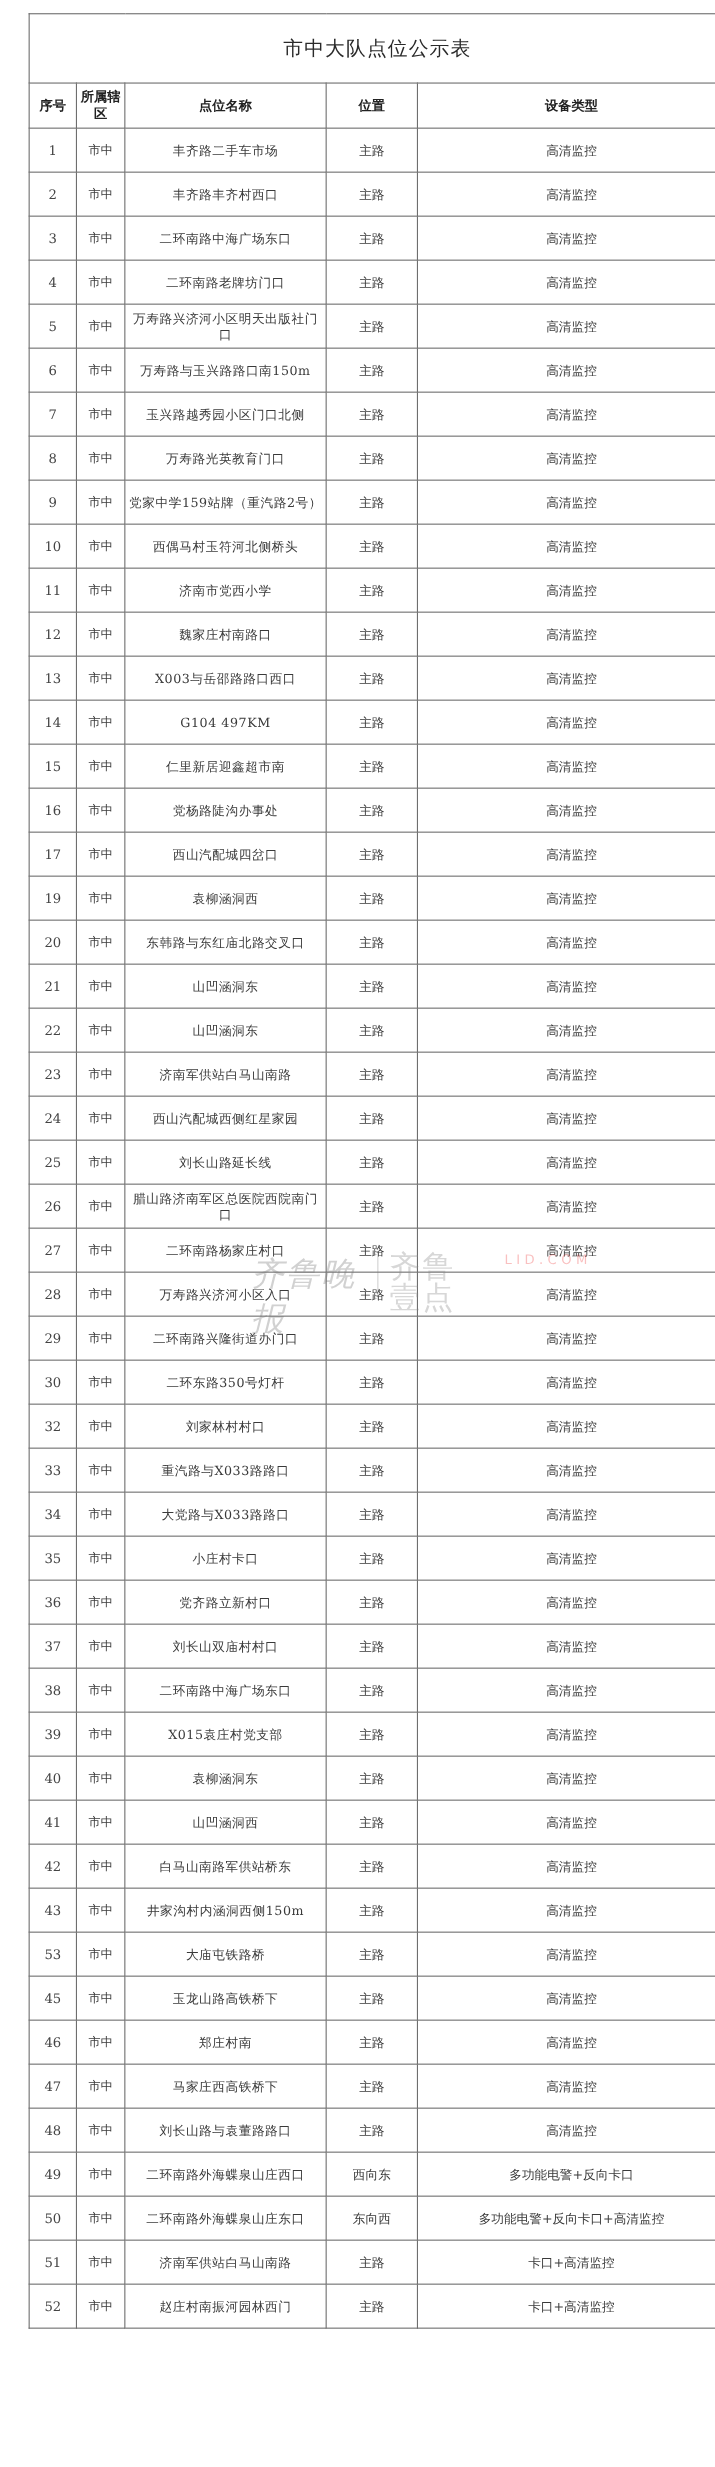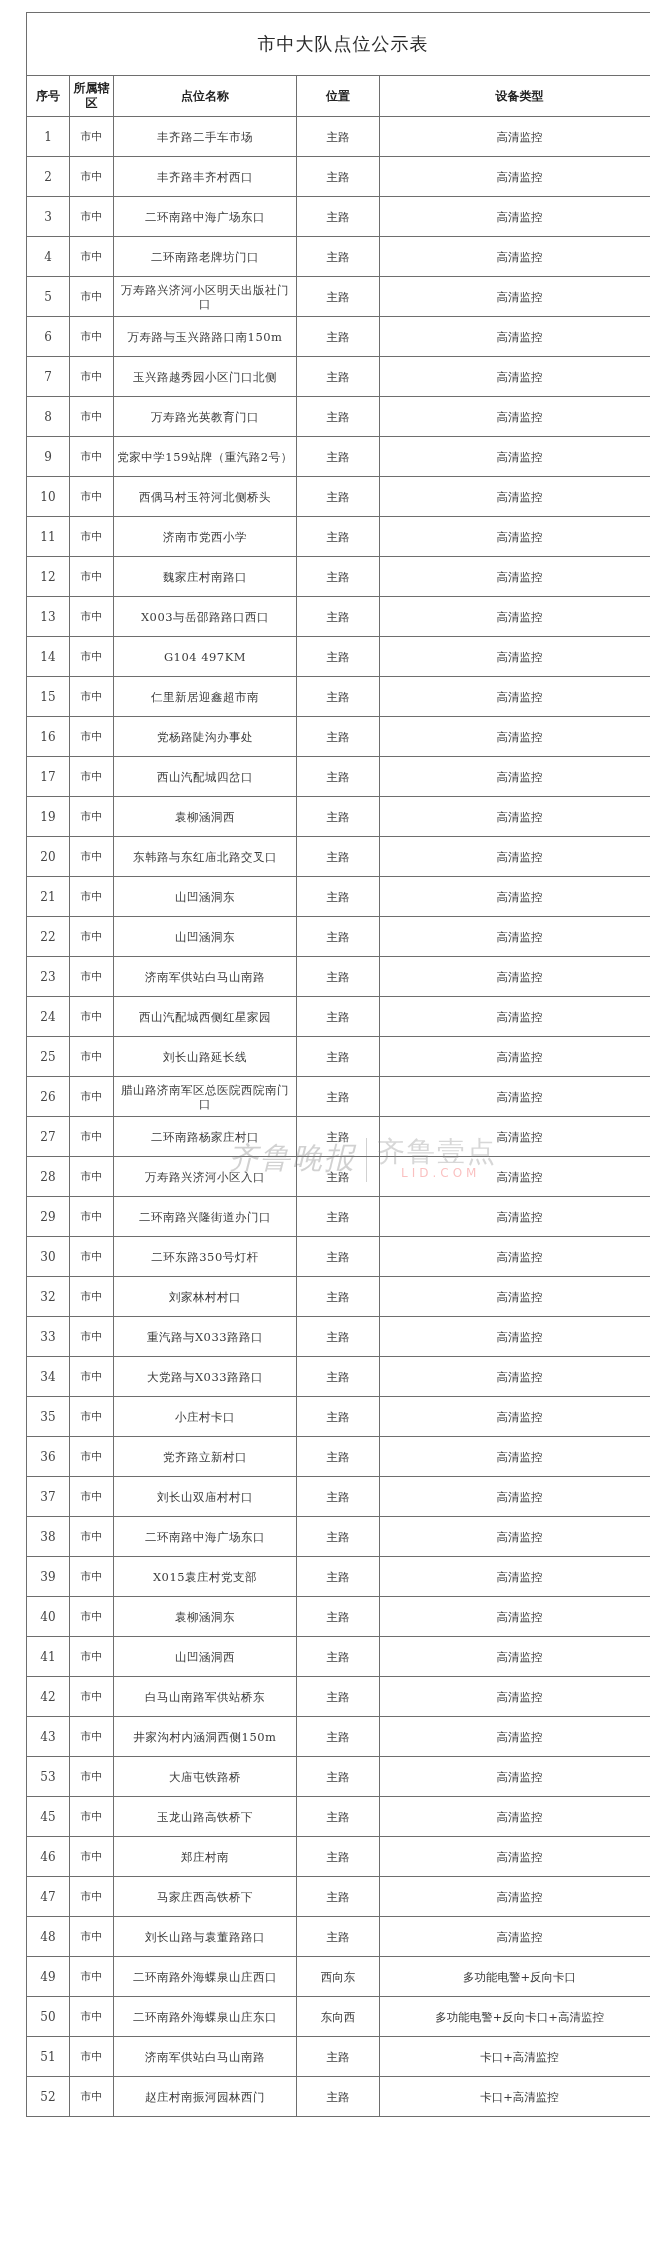--- a/index.html
+++ b/index.html
@@ -82,21 +82,20 @@
       letter-spacing: 2px;
     }
     .wm-sep {
       width: 1px;
       height: 44px;
       background: #777777;
       margin: 0 10px;
     }
     .wm-right {
       display: flex;
-      flex-direction: column;
       line-height: 1;
     }
     .wm-brand {
       font-family: "DejaVu Sans", sans-serif;
       font-size: 28px;
       color: #888888;
       letter-spacing: 2px;
     }
     .wm-url {
       font-family: "DejaVu Sans", sans-serif;

